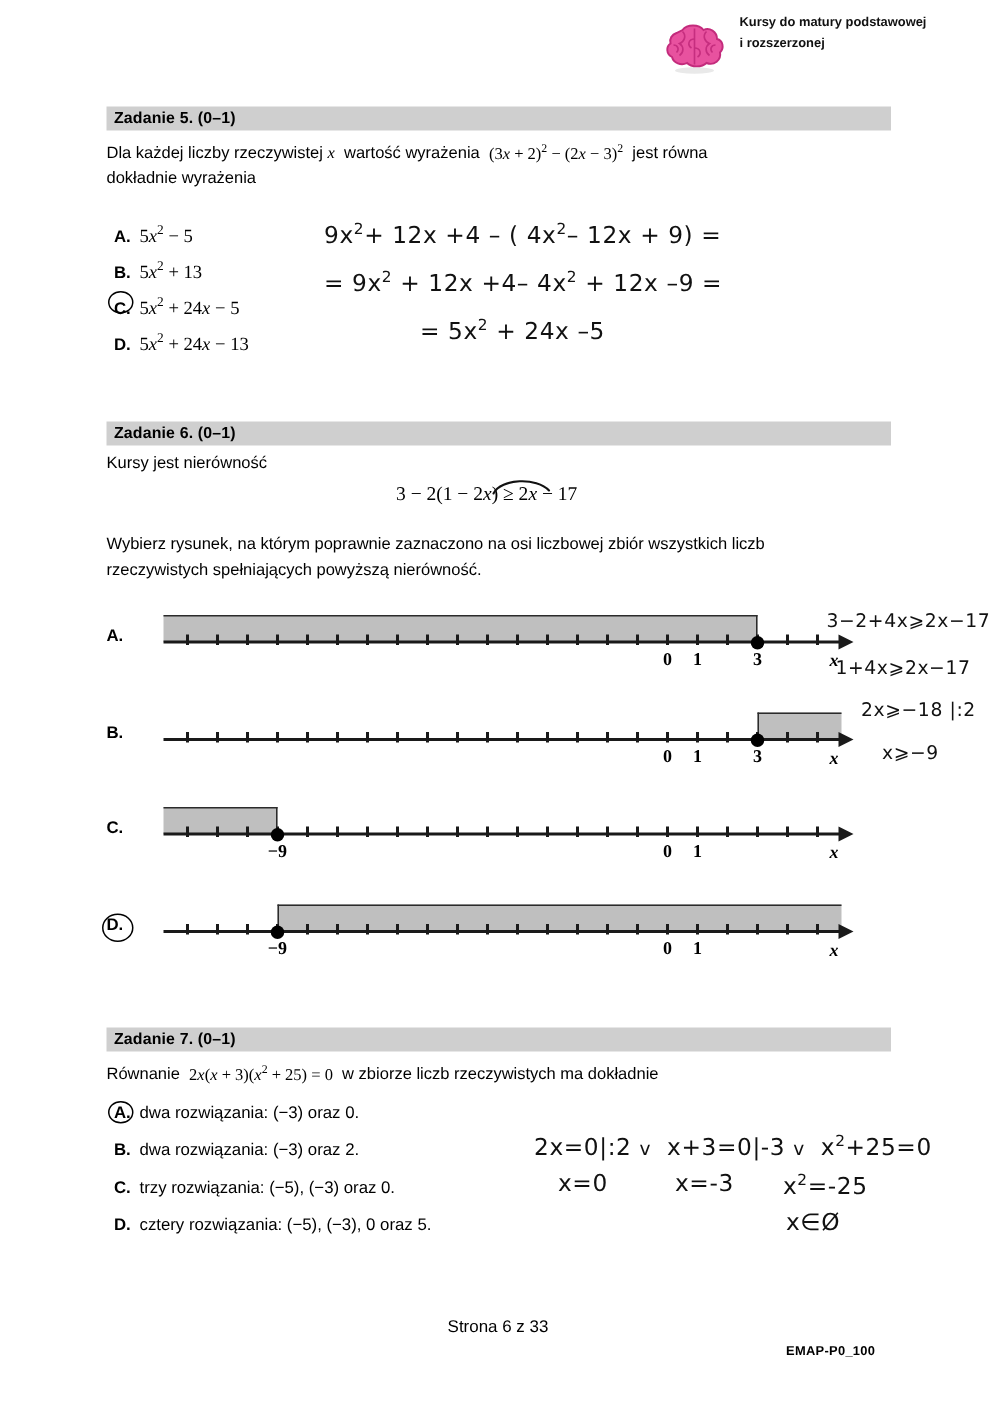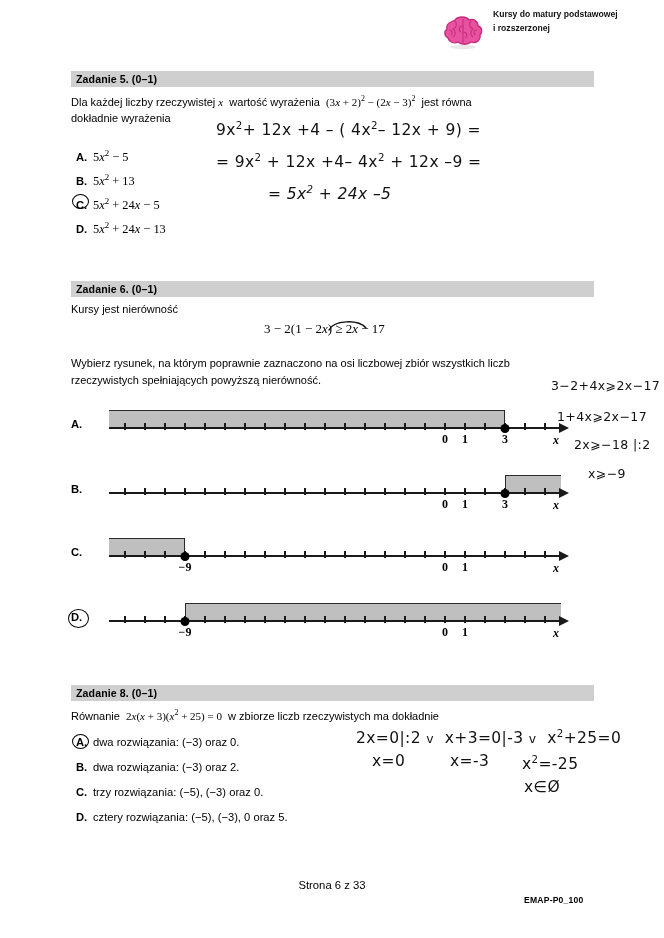--- a/index.html
+++ b/index.html
@@ -196,20 +196,21 @@
     transform: translateX(-50%);
   }
 
   
   .hand {
     position: absolute;
     font-family: "DejaVu Sans", sans-serif;
     color: #111;
     white-space: nowrap;
     letter-spacing: 0.4px;
+    margin-top: 28px;
   }
   .hand-l {
     font-size: 15.5px;
   }
   .hand-s {
     font-size: 12.5px;
   }
   .hsup {
     font-size: 0.66em;
     vertical-align: super;
@@ -303,21 +304,21 @@
     <span class="opt-letter">D.</span>
     <span class="opt-body">5<i>x</i><span class="sup">2</span> + 24<i>x</i> − 13</span>
   </div>
 
   <div class="hand hand-l" style="left:216px; top:120px;">
     9x<span class="hsup">2</span>+ 12x +4 – ( 4x<span class="hsup">2</span>– 12x + 9) =
   </div>
   <div class="hand hand-l" style="left:216px; top:152px;">
     = 9x<span class="hsup">2</span> + 12x +4– 4x<span class="hsup">2</span> + 12x –9 =
   </div>
-  <div class="hand hand-l" style="left:268px; top:184px;font-style:italic;">
+  <div class="hand hand-l" style="left:280px; top:184px;">
     = 5x<span class="hsup">2</span> + 24x –5
   </div>
 
   <div class="task-bar" style="top:281px;">Zadanie 6. (0–1)</div>
 
   <div class="ptext" style="left:71px; top:301px;">Kursy jest nierówność</div>
 
   <div class="ptext mathn" style="left:264px; top:321px; font-size:13px;">
     3 − 2(1 − 2<i>x</i>) ≥ 2<i>x</i> − 17
   </div>
@@ -467,21 +468,21 @@
     <span class="tick-lab" style="left:374px;">0</span>
     <span class="tick-lab" style="left:394px;">1</span>
     <span class="xlab" style="left:482px;">x</span>
   </div>
 
   <div class="hand hand-s" style="left:551px; top:378px;">3−2+4x⩾2x−17</div>
   <div class="hand hand-s" style="left:557px; top:409px;">1+4x⩾2x−17</div>
   <div class="hand hand-s" style="left:574px; top:437px;">2x⩾−18 |:2</div>
   <div class="hand hand-s" style="left:588px; top:466px;">x⩾−9</div>
 
-  <div class="task-bar" style="top:685px;">Zadanie 8. (0–1)</div>
+  <div class="task-bar" style="top:685px;">Zadanie 7. (0–1)</div>
 
   <div class="ptext" style="left:71px; top:705px;">
     <span>Równanie</span>&nbsp;
     <span class="mathn">2<i>x</i>(<i>x</i>&nbsp;+&nbsp;3)(<i>x</i><span class="sup">2</span>&nbsp;+&nbsp;25)&nbsp;=&nbsp;0</span>&nbsp;
     <span>w zbiorze liczb rzeczywistych ma dokładnie</span>
   </div>
 
   <div class="opt" style="left:76px; top:736px;">
     <span class="opt-letter">A.</span>
     <span style="font-size:11.2px;">dwa rozwiązania:  (−3)  oraz  0.</span>

